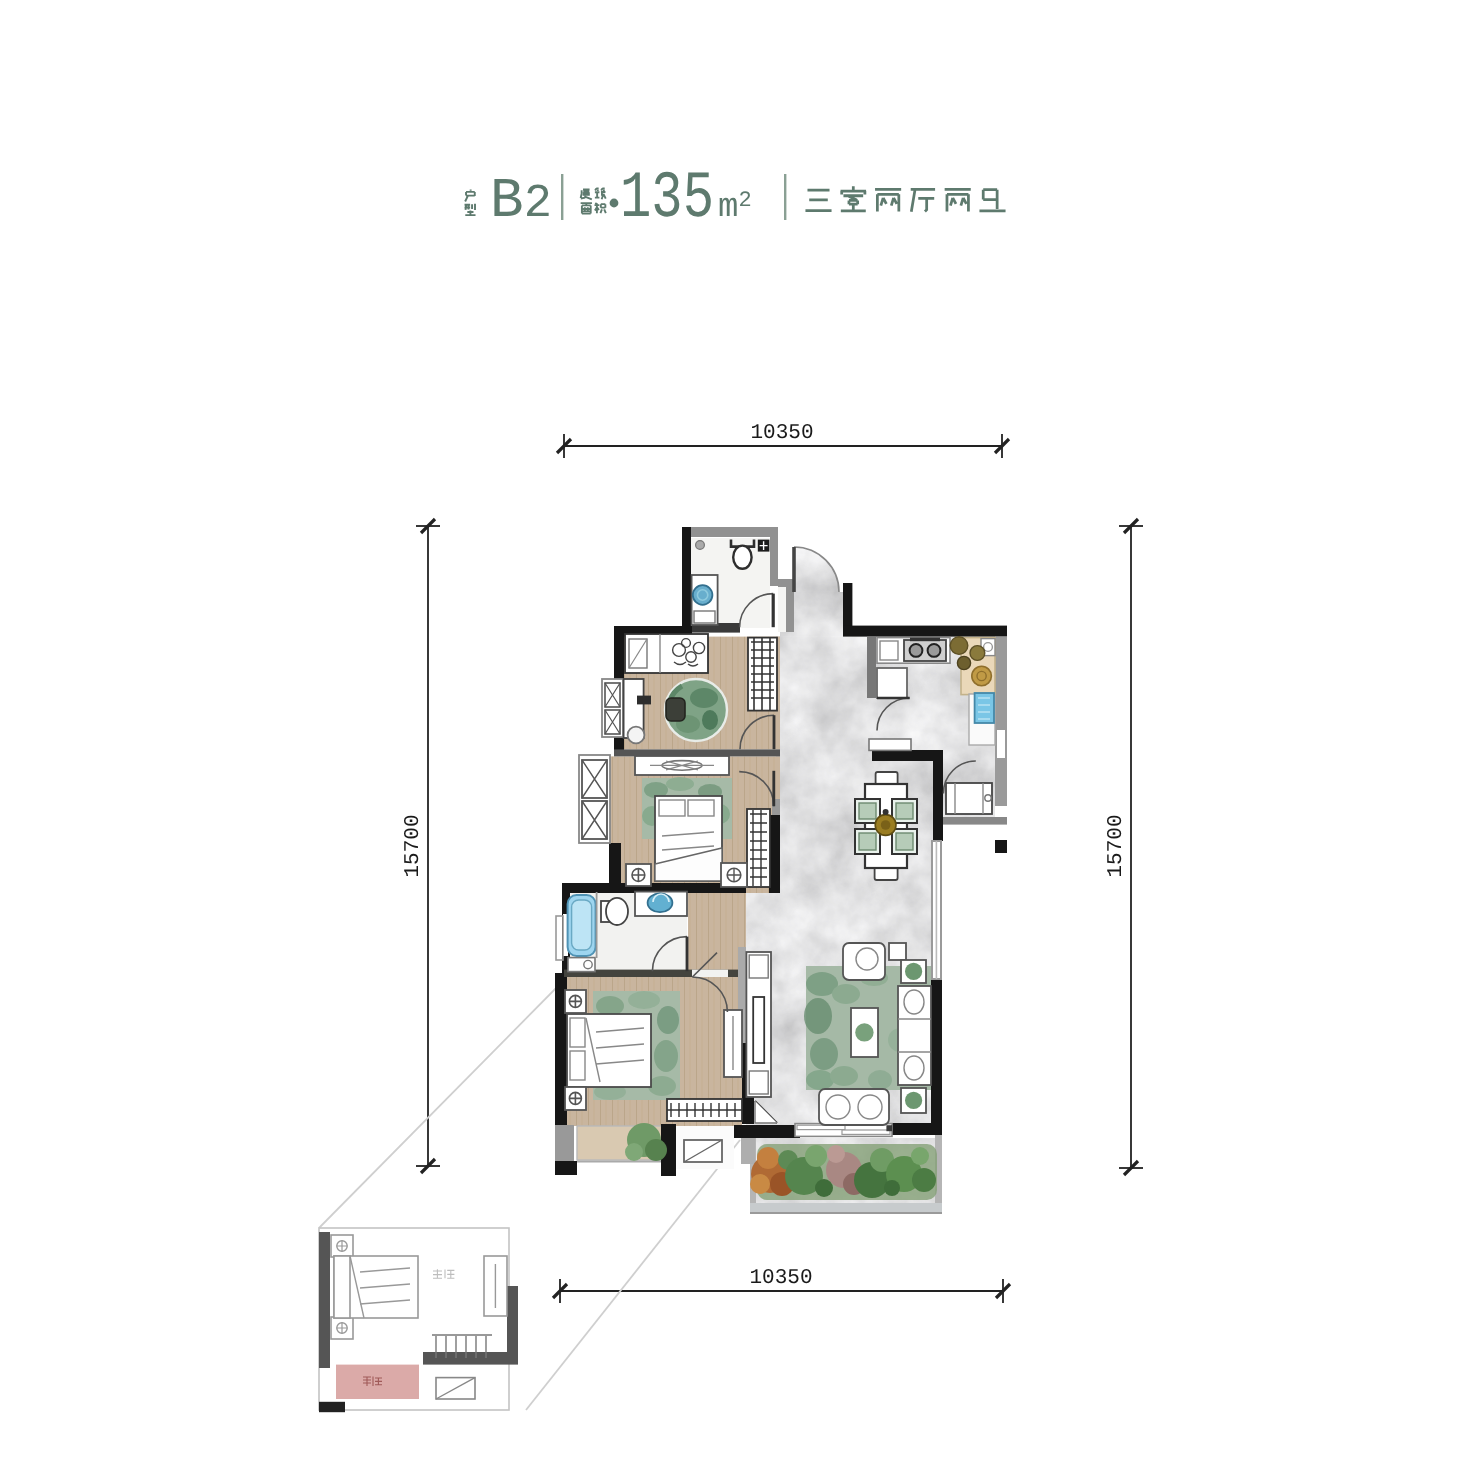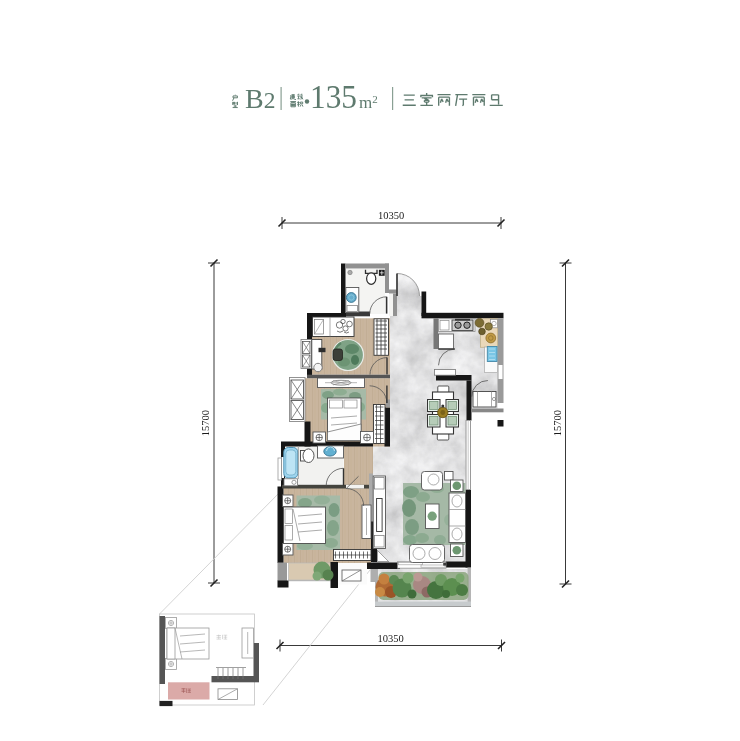--- a/index.html
+++ b/index.html
@@ -1,16 +1,16 @@
 <!DOCTYPE html>
 <html><head>
 <meta charset="utf-8">
 <style>
   html,body{margin:0;padding:0;background:#fff;}
-  #page{width:740px;height:741px;position:relative;font-family:Liberation Serif, serif;border-radius:14px;}
+  #page{width:740px;height:741px;position:relative;font-family:Liberation Mono, monospace;border-radius:14px;}
   svg{display:block;}
 </style>
 </head>
 <body>
 <div id="page">
 <svg width="740" height="741" viewBox="0 0 740 741">
 <defs>
   <filter id="stone" x="-5%" y="-5%" width="110%" height="110%">
     <feTurbulence type="fractalNoise" baseFrequency="0.042 0.042" numOctaves="5" seed="8"></feTurbulence>
     <feColorMatrix type="matrix" values="0.72 0 0 0 0.40  0.72 0 0 0 0.40  0.72 0 0 0 0.41  0 0 0 0 1"></feColorMatrix>

